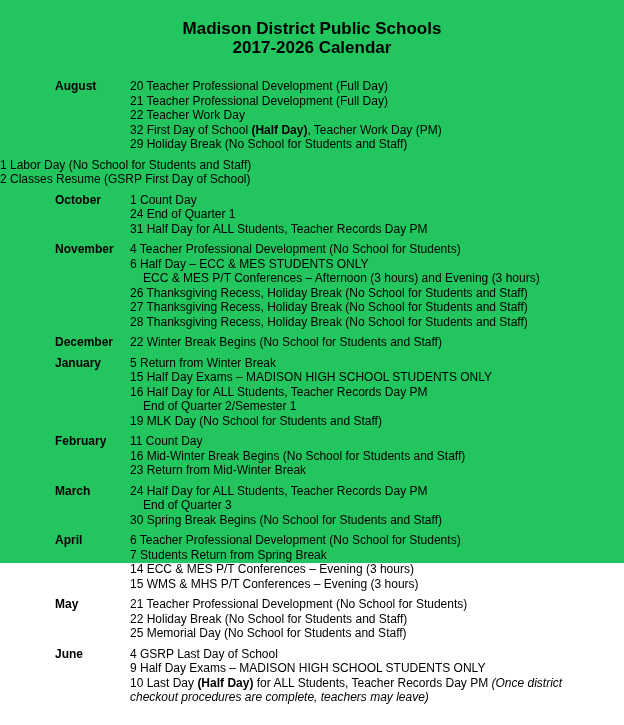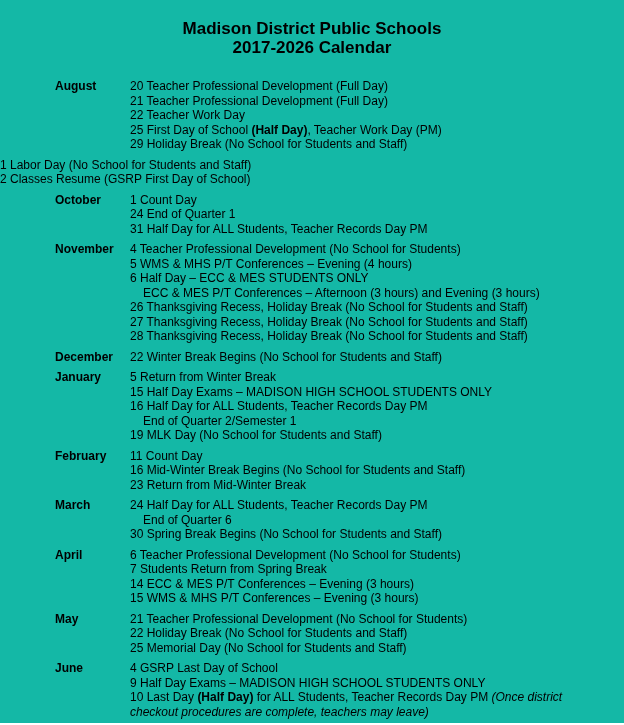--- a/index.html
+++ b/index.html
@@ -9,22 +9,22 @@
   }
   body {
     width: 624px;
     height: 725px;
     overflow: hidden;
     font-family: "Liberation Sans", sans-serif;
     color: #000000;
   }
   .page {
     width: 624px;
-    height: 723px;
-    background: #14b8a6;
+    height: 563px;
+    background: #22c55e;
     box-sizing: border-box;
     padding-top: 19px;
   }
   .title {
     text-align: center;
     font-weight: bold;
     font-size: 17px;
     line-height: 19px;
     margin-bottom: 22px;
   }
@@ -60,21 +60,21 @@
     <div>Madison District Public Schools</div>
     <div>2017-2026 Calendar</div>
   </div>
   <div class="calendar-body" id="calendar-body">
       <div class="month-block">
         <div class="month-name">August</div>
         <div class="events">
           <div class="event-line"><span>20 Teacher Professional Development (Full Day)</span></div>
           <div class="event-line"><span>21 Teacher Professional Development (Full Day)</span></div>
           <div class="event-line"><span>22 Teacher Work Day</span></div>
-          <div class="event-line"><span>25 First Day of School </span><span class="b">(Half Day)</span><span>, Teacher Work Day (PM)</span></div>
+          <div class="event-line"><span>32 First Day of School </span><span class="b">(Half Day)</span><span>, Teacher Work Day (PM)</span></div>
           <div class="event-line"><span>29 Holiday Break (No School for Students and Staff)</span></div>
         </div>
       </div>
       <div class="month-block">
         <div class="events">
           <div class="event-line"><span>1 Labor Day (No School for Students and Staff)</span></div>
           <div class="event-line"><span>2 Classes Resume (GSRP First Day of School)</span></div>
         </div>
       </div>
       <div class="month-block">
@@ -82,21 +82,20 @@
         <div class="events">
           <div class="event-line"><span>1 Count Day</span></div>
           <div class="event-line"><span>24 End of Quarter 1</span></div>
           <div class="event-line"><span>31 Half Day for ALL Students, Teacher Records Day PM</span></div>
         </div>
       </div>
       <div class="month-block">
         <div class="month-name">November</div>
         <div class="events">
           <div class="event-line"><span>4 Teacher Professional Development (No School for Students)</span></div>
-          <div class="event-line"><span>5 WMS &amp; MHS P/T Conferences – Evening (4 hours)</span></div>
           <div class="event-line"><span>6 Half Day – ECC &amp; MES STUDENTS ONLY</span></div>
           <div class="event-line indent"><span>ECC &amp; MES P/T Conferences – Afternoon (3 hours) and Evening (3 hours)</span></div>
           <div class="event-line"><span>26 Thanksgiving Recess, Holiday Break (No School for Students and Staff)</span></div>
           <div class="event-line"><span>27 Thanksgiving Recess, Holiday Break (No School for Students and Staff)</span></div>
           <div class="event-line"><span>28 Thanksgiving Recess, Holiday Break (No School for Students and Staff)</span></div>
         </div>
       </div>
       <div class="month-block">
         <div class="month-name">December</div>
         <div class="events">
@@ -118,21 +117,21 @@
         <div class="events">
           <div class="event-line"><span>11 Count Day</span></div>
           <div class="event-line"><span>16 Mid-Winter Break Begins (No School for Students and Staff)</span></div>
           <div class="event-line"><span>23 Return from Mid-Winter Break</span></div>
         </div>
       </div>
       <div class="month-block">
         <div class="month-name">March</div>
         <div class="events">
           <div class="event-line"><span>24 Half Day for ALL Students, Teacher Records Day PM</span></div>
-          <div class="event-line indent"><span>End of Quarter 6</span></div>
+          <div class="event-line indent"><span>End of Quarter 3</span></div>
           <div class="event-line"><span>30 Spring Break Begins (No School for Students and Staff)</span></div>
         </div>
       </div>
       <div class="month-block">
         <div class="month-name">April</div>
         <div class="events">
           <div class="event-line"><span>6 Teacher Professional Development (No School for Students)</span></div>
           <div class="event-line"><span>7 Students Return from Spring Break</span></div>
           <div class="event-line"><span>14 ECC &amp; MES P/T Conferences – Evening (3 hours)</span></div>
           <div class="event-line"><span>15 WMS &amp; MHS P/T Conferences – Evening (3 hours)</span></div>

